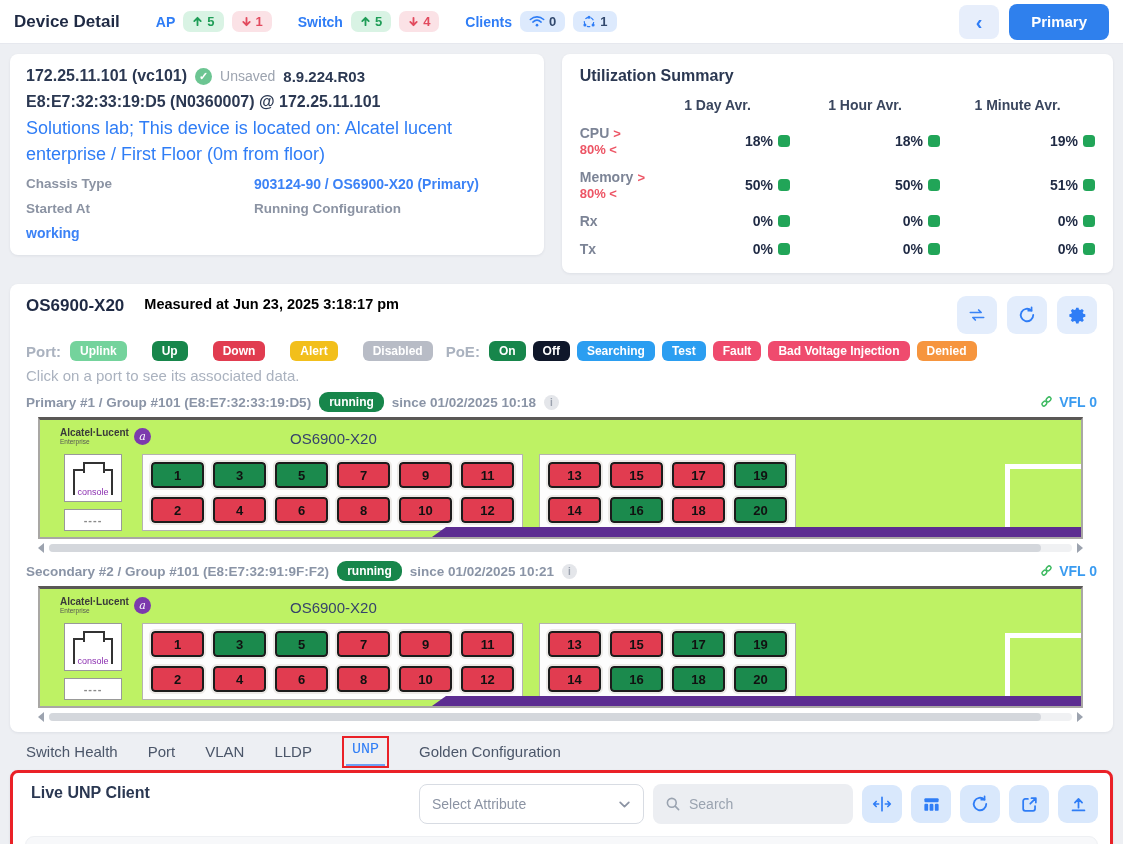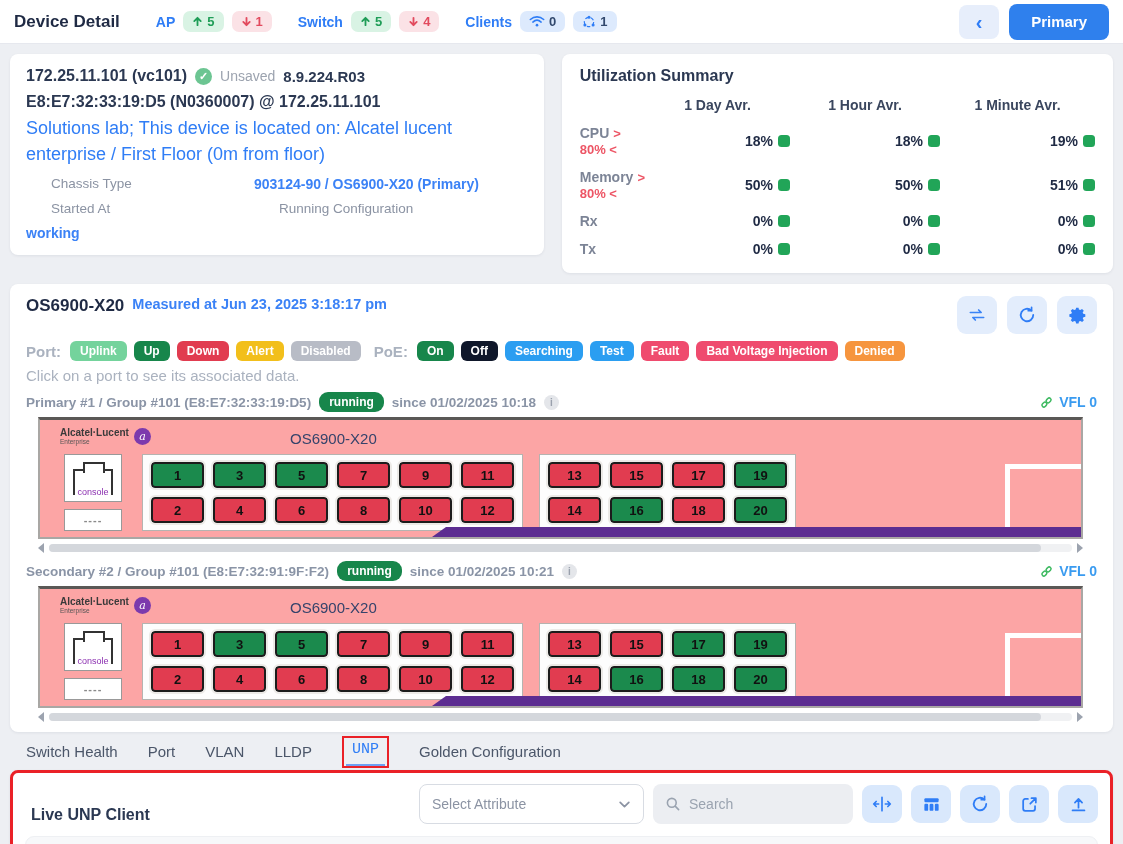--- a/index.html
+++ b/index.html
@@ -46,57 +46,57 @@
   .dc-title { font-size:16px; font-weight:bold; color:#2b3852; }
   .badge-check {
     width:17px; height:17px; border-radius:50%; background:#6cc592; color:#fff;
     font-size:11px; display:inline-flex; align-items:center; justify-content:center; font-weight:bold;
   }
   .dc-saved { color:#9ca3af; font-size:14px; }
   .dc-version { color:#2b3852; font-size:15px; font-weight:bold; }
   .dc-sub { font-size:16px; font-weight:bold; color:#2b3852; margin-top:8px; }
   .dc-loc { color:#2f7df6; font-size:18px; line-height:1.45; margin-top:4px; cursor:pointer; }
   .dc-fields { margin-top:9px; display:grid; grid-template-columns:228px 1fr; row-gap:9px; }
-  .dc-flabel { color:#8b93a3; font-size:13.5px; font-weight:normal;margin-left:25px; }
+  .dc-flabel { color:#8b93a3; font-size:13.5px; font-weight:bold; }
   .dc-fvalue { color:#3b82f6; font-size:14px; font-weight:bold; }
   
   .util-card { flex:1; padding:13px 18px 16px 18px; }
   .util-title { font-size:16px; font-weight:bold; color:#2b3852; }
   .util-grid { display:grid; grid-template-columns:1fr 145px 150px 155px; row-gap:12px; margin-top:12px; align-items:center; }
   .util-colhead { text-align:center; font-size:14px; font-weight:bold; color:#3a465e; }
   .util-rowlabel { font-size:14px; font-weight:bold; color:#7c8496; }
   .util-thresh { color:#ed5565; font-weight:bold; font-size:13px; margin-left:4px; }
   .util-val { text-align:right; font-size:14px; font-weight:bold; color:#1f2a44;
               display:flex; justify-content:flex-end; align-items:center; gap:5px; }
   .dot-sq { width:12px; height:12px; border-radius:3.5px; display:inline-block; }
   
   .ports-card { margin-top:11px; padding:12px 16px 10px 16px; position:relative; }
   .ports-head { display:flex; align-items:flex-start; }
   .ports-title { font-size:17px; font-weight:bold; color:#1f2a44; }
-  .ports-measured { color:#3b82f6; font-size:14.5px; margin-left:8px; font-weight:bold; }
+  .ports-measured { color:#000000; font-size:14.5px; margin-left:20px; font-weight:bold; }
   .ports-actions { margin-left:auto; display:flex; gap:10px; }
   .icon-btn {
     width:40px; height:38px; border:none; border-radius:9px; background:#e3edfc;
     color:#2f7df6; display:inline-flex; align-items:center; justify-content:center; cursor:pointer;
   }
   .legend-row { display:flex; align-items:center; gap:7px; margin-top:7px; flex-wrap:nowrap; }
   .legend-label { color:#aab2bf; font-size:15px; font-weight:bold; margin-right:2px; }
   .lbadge {
     color:#fff; font-size:12px; font-weight:bold; padding:3px 10px; border-radius:6px; white-space:nowrap;
   }
   .ports-hint { color:#aab2bf; font-size:15px; margin-top:6px; }
   .chassis-header { display:flex; align-items:center; gap:8px; margin-top:8px; }
   .ch-name { color:#8a94a6; font-size:13.5px; font-weight:bold; }
   .ch-status { background:#17864b; color:#fff; font-size:12px; font-weight:bold; padding:3px 10px; border-radius:9px; }
   .ch-since { color:#8a94a6; font-size:13.5px; font-weight:bold; }
   .ch-info { width:15px; height:15px; border-radius:50%; background:#e4e6ea; color:#9aa1ad;
              font-size:10px; display:inline-flex; align-items:center; justify-content:center; font-weight:bold; }
-  .ch-vfl { margin-left:auto; display:flex; align-items:center; gap:5px; color:#3a9bf0; font-size:14px; font-weight:bold; cursor:pointer; }
+  .ch-vfl { margin-left:auto; display:flex; align-items:flex-start; gap:5px; color:#3a9bf0; font-size:14px; font-weight:bold; cursor:pointer; }
   .chassis {
-    margin:5px 14px 0 12px; height:122px; background:#fca5a5; position:relative; overflow:hidden;
+    margin:5px 14px 0 12px; height:122px; background:#bef264; position:relative; overflow:hidden;
     border:2px solid #a9a7a4; border-top:3px solid #5a5856;
   }
   .ch-brand { position:absolute; top:8px; left:20px; display:flex; align-items:center; gap:5px; }
   .ch-brand-txt { font-size:10px; font-weight:bold; color:#3a3a3a; line-height:1; }
   .ch-brand-sub { font-size:6.5px; color:#555; }
   .ch-logo { width:17px; height:17px; border-radius:50%; background:#7c3aad; color:#fff; font-size:11px;
              font-style:italic; display:flex; align-items:center; justify-content:center; font-family:"DejaVu Serif", serif; }
   .ch-model { position:absolute; top:10px; left:250px; font-size:15px; color:#36436b; }
   .ch-body { position:absolute; top:34px; left:20px; right:0; display:flex; gap:16px; align-items:flex-start; }
   .console-panel { width:66px; display:flex; flex-direction:column; gap:7px; align-items:center; }
@@ -124,21 +124,21 @@
   .scroll-thumb { position:absolute; left:0; top:0; height:8px; width:97%; background:#d4d7dc; border-radius:4px; cursor:grab; }
   
   .tabs { display:flex; align-items:center; gap:30px; padding:10px 16px 0 16px; height:34px; }
   .tab { font-size:15px; color:#4b5669; cursor:pointer; position:relative; padding-bottom:6px; }
   .tab.active { color:#2f7df6;font-family:Liberation Mono, monospace; }
   .tab.active .tab-underline { position:absolute; left:2px; right:2px; bottom:0; height:2px; background:#6d9ff3; }
   .tab.annotated { border:2.5px solid #ea2127; padding:3px 8px 8px 8px; margin-top:-4px; }
   
   .unp-card { margin-top:4px; border:3px solid #ea2127; border-radius:8px; background:#fff;
               box-shadow:0 1px 3px rgba(20,30,60,.07); padding:11px 12px 14px 12px; }
-  .unp-toolbar { display:flex; align-items:flex-end; }
+  .unp-toolbar { display:flex; align-items:flex-start; }
   .unp-title { font-size:16px; font-weight:bold; color:#2b3852; margin-left:6px; }
   .unp-controls { margin-left:auto; display:flex; align-items:center; gap:9px; }
   .select-box {
     width:225px; height:40px; border:1px solid #d8dce3; border-radius:8px; background:#fff;
     display:flex; align-items:center; padding:0 12px; color:#8b93a3; font-size:14px; cursor:pointer;
   }
   .select-box svg { margin-left:auto; }
   .search-box {
     width:200px; height:40px; border-radius:8px; background:#eceef2;
     display:flex; align-items:center; gap:8px; padding:0 12px;
@@ -321,21 +321,21 @@
         <button class="icon-btn">
           <svg width="21" height="21" viewBox="0 0 24 24" fill="#2f7df6">
               <path d="M12 8.5A3.5 3.5 0 1 0 12 15.5 3.5 3.5 0 0 0 12 8.5zm9 4.9-.1-2.8-2.3-.5a7 7 0 0 0-.7-1.6l1.3-2-2-2-2 1.3c-.5-.3-1-.5-1.6-.7L13.2 3h-2.8l-.5 2.1c-.6.2-1.1.4-1.6.7l-2-1.3-2 2 1.3 2c-.3.5-.5 1-.7 1.6l-2.2.5v2.8l2.2.5c.2.6.4 1.1.7 1.6l-1.3 2 2 2 2-1.3c.5.3 1 .5 1.6.7l.5 2.1h2.8l.5-2.1a7 7 0 0 0 1.6-.7l2 1.3 2-2-1.3-2c.3-.5.5-1 .7-1.6l2.3-.5z"></path>
             </svg>
         </button>
       </div>
     </div>
 
     <div class="legend-row">
       <span class="legend-label">Port:</span>
-      <span id="port-badges" style="display:flex;gap:7px;">
+      <span id="port-badges" style="display:flex;gap:25px;">
           <span class="lbadge" style="background: rgb(116, 211, 156);">Uplink</span>
           <span class="lbadge" style="background: rgb(23, 134, 75);">Up</span>
           <span class="lbadge" style="background: rgb(225, 60, 80);">Down</span>
           <span class="lbadge" style="background: rgb(242, 191, 27);">Alert</span>
           <span class="lbadge" style="background: rgb(184, 188, 198);">Disabled</span>
         </span>
       <span class="legend-label" style="margin-left:6px;">PoE:</span>
       <span id="poe-badges" style="display:flex;gap:7px;">
           <span class="lbadge" style="background: rgb(23, 134, 75);">On</span>
           <span class="lbadge" style="background: #0f172a;">Off</span>

